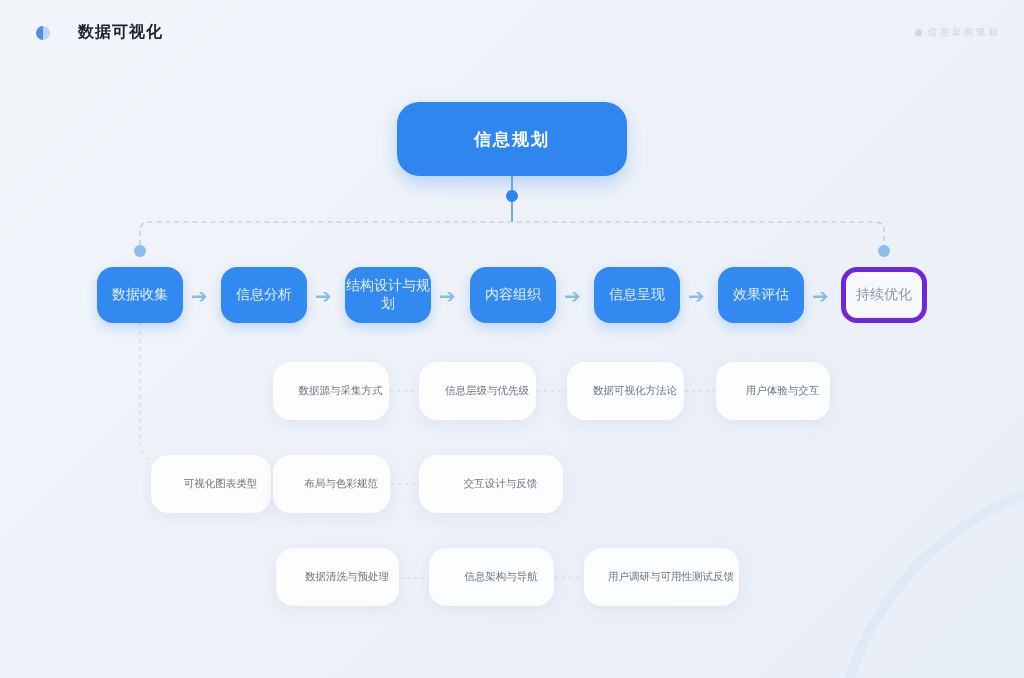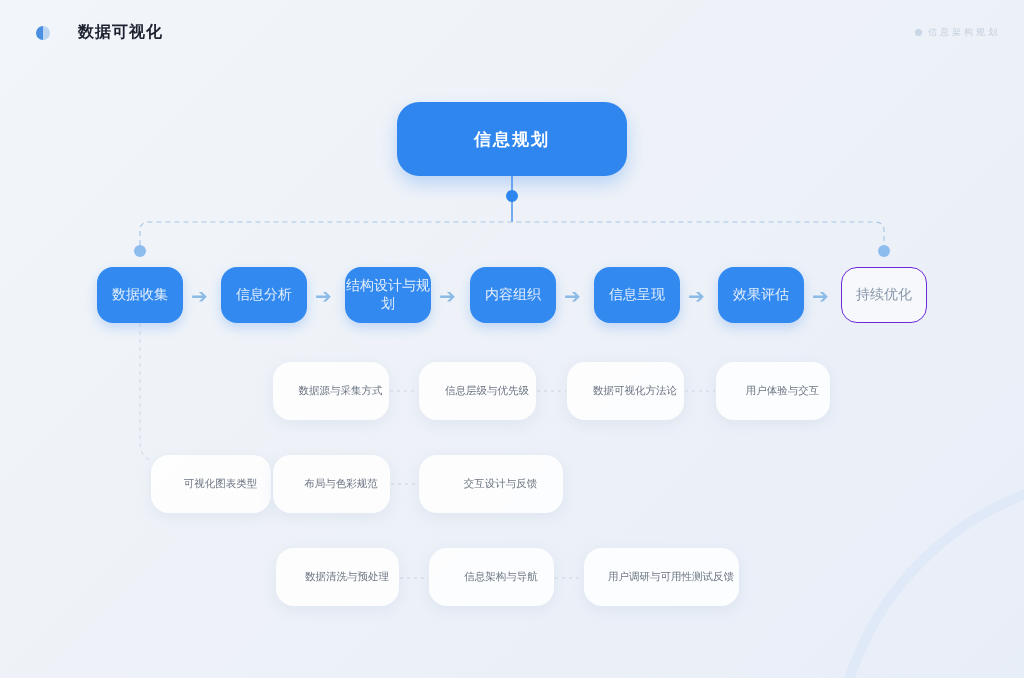--- a/index.html
+++ b/index.html
@@ -32,21 +32,21 @@
     color: #fff; font-size: 17px; font-weight: bold; letter-spacing: 2px;
   }
   svg.lines { position: absolute; left: 0; top: 0; }
 
   .node {
     position: absolute; top: 267px; width: 86px; height: 56px; border-radius: 16px;
     background: #3289ef; color: #e3eefc; font-size: 14px;
     display: flex; align-items: center; justify-content: center; text-align: center;
     box-shadow: 0 5px 12px rgba(50,137,239,0.25);
   }
-  .node.ghost { background: rgba(255,255,255,0.55); border: 1px solid #6d28d9; color: #8a98aa; box-shadow: none; }
+  .node.ghost { background: rgba(255,255,255,0.55); border: 5px solid #6d28d9; color: #8a98aa; box-shadow: none; }
   .arrow { position: absolute; top: 284px; color: #8cbbe8; font-size: 20px; font-weight: bold; }
 
   .card {
     position: absolute; height: 58px; border-radius: 18px;
     background: rgba(255,255,255,0.85);
     box-shadow: 0 4px 14px rgba(180,195,220,0.25);
     display: flex; align-items: center; justify-content: center;
     color: #6b7480; font-size: 10.5px; padding-left: 19px;
   }
 </style>

